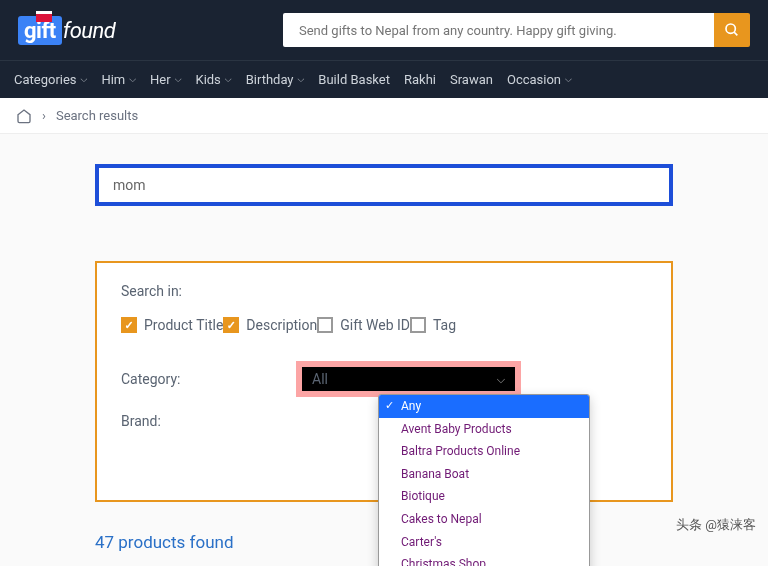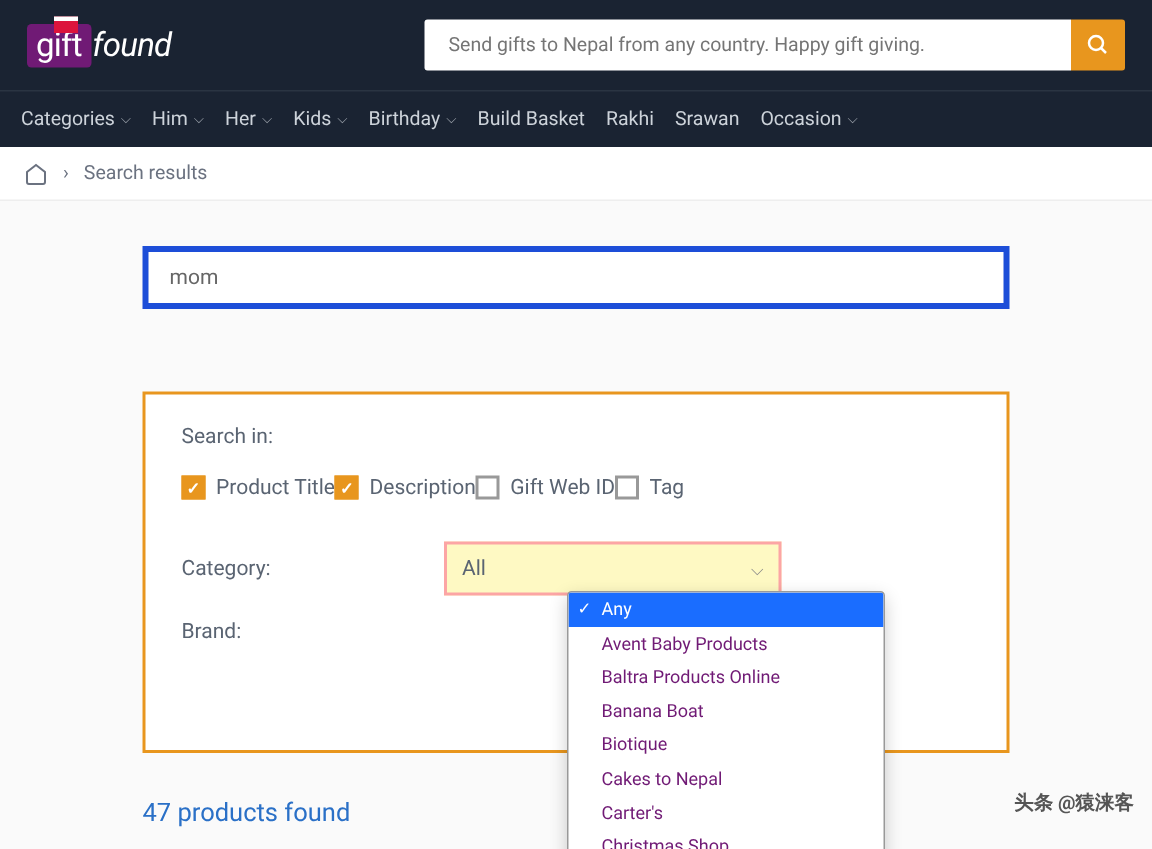--- a/index.html
+++ b/index.html
@@ -1,21 +1,21 @@
 <!DOCTYPE html>
 <html><head>
 <meta charset="utf-8">
 <style>
 *{margin:0;padding:0;box-sizing:border-box;font-family:-apple-system,BlinkMacSystemFont,"Segoe UI",Roboto,Arial,sans-serif}
 body{background:#fafafa;width:768px;height:566px;overflow:hidden;position:relative}
 .header{background:#1a2332;height:60px;display:flex;align-items:center;padding:0 18px}
 .logo{width:125px;height:38px;position:relative;display:flex;align-items:center}
 .logo-flag{width:16px;height:11px;background:#dc143c;position:absolute;top:0;left:18px;border-top:3px solid #fff}
 .logo-text{color:#fff;font-size:22px;font-weight:400;letter-spacing:-0.5px}
-.logo-gift{background:#701a75;padding:2px 6px;border-radius:3px;font-weight:400}
+.logo-gift{background:#3b82f6;padding:2px 6px;border-radius:3px;font-weight:700}
 .logo-mandu{font-style:italic;margin-left:1px}
 .search-bar{margin-left:140px;display:flex;flex:1;max-width:475px}
 .search-input{flex:1;height:34px;border:none;padding:0 16px;font-size:13px;color:#999;border-radius:2px 0 0 2px}
 .search-btn{width:36px;height:34px;background:#e8961e;border:none;cursor:pointer;border-radius:0 2px 2px 0;display:flex;align-items:center;justify-content:center}
 .nav{background:#1a2332;height:38px;display:flex;align-items:center;padding:0 14px;gap:14px;border-top:1px solid #2a3442}
 .nav-item{color:#cdd3da;font-size:13px;cursor:pointer;display:flex;align-items:center;gap:4px}
 .chev{font-size:9px;opacity:.7}
 .breadcrumb{height:36px;display:flex;align-items:center;padding:0 16px;gap:10px;background:#fff;border-bottom:1px solid #eee}
 .breadcrumb span{color:#6b7280;font-size:13px}
 .home-icon{width:16px;height:16px}
@@ -24,28 +24,28 @@
 .filter-box{border:2px solid #e8961e;padding:20px 24px 55px;background:#fff}
 .filter-label{color:#5a6472;font-size:14px;margin-bottom:18px}
 .checks{display:flex;margin-bottom:28px}
 .check{display:flex;align-items:center;gap:7px;cursor:pointer}
 .cb{width:16px;height:16px;border:2px solid #999;display:flex;align-items:center;justify-content:center}
 .cb.on{background:#e8961e;border-color:#e8961e}
 .cb.on::after{content:"✓";color:#fff;font-size:11px;font-weight:bold}
 .check span{color:#5a6472;font-size:14px}
 .field-row{display:flex;align-items:center;margin-bottom:16px}
 .field-row label{width:175px;color:#5a6472;font-size:14px}
-.select{flex:1;max-width:225px;height:36px;border:2px solid #fca5a5;padding:0 10px;display:flex;align-items:center;justify-content:space-between;cursor:pointer;color:#5a6472;font-size:14px;background:#fef9c3}
+.select{flex:1;max-width:225px;height:36px;border:6px solid #fca5a5;padding:0 10px;display:flex;align-items:center;justify-content:space-between;cursor:pointer;color:#5a6472;font-size:14px;background:#000000}
 .select .arr{font-size:11px;color:#888}
 .results-count{color:#2a70c7;font-size:17px;margin-top:30px;margin-bottom:28px}
 .dropdown{position:absolute;top:394px;left:378px;width:212px;background:#fff;border:1px solid #999;border-radius:3px;box-shadow:0 4px 12px rgba(0,0,0,.2);z-index:100;overflow:hidden}
 .dd-item{padding:2px 10px 2px 22px;font-size:12px;color:#701a75;cursor:pointer;position:relative;line-height:1.55}
 .dd-item.sel{background:#1a6dff;color:#ffffff}
 .dd-item.sel::before{content:"✓";position:absolute;left:6px;font-size:11px}
-.watermark{position:absolute;bottom:22px;right:12px;color:#555;font-size:13px;font-weight:700}
+.watermark{position:absolute;bottom:32px;right:12px;color:#555;font-size:13px;font-weight:400}
 </style>
 </head>
 <body>
 
 <div class="header">
   <div class="logo">
     <div class="logo-flag"></div>
     <span class="logo-text"><span class="logo-gift">gift</span><span class="logo-mandu">found</span></span>
   </div>
   <div class="search-bar">

